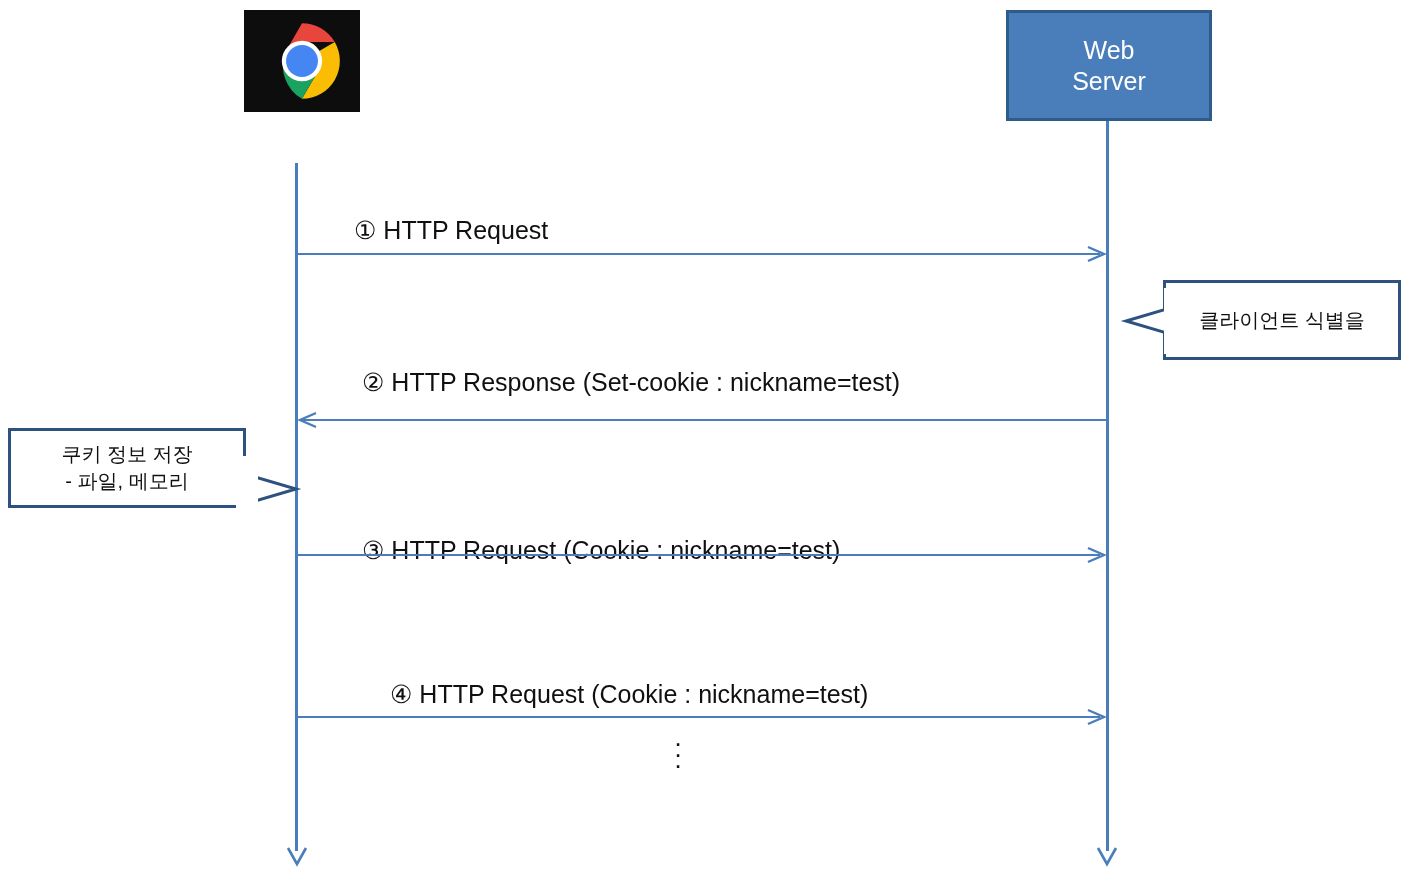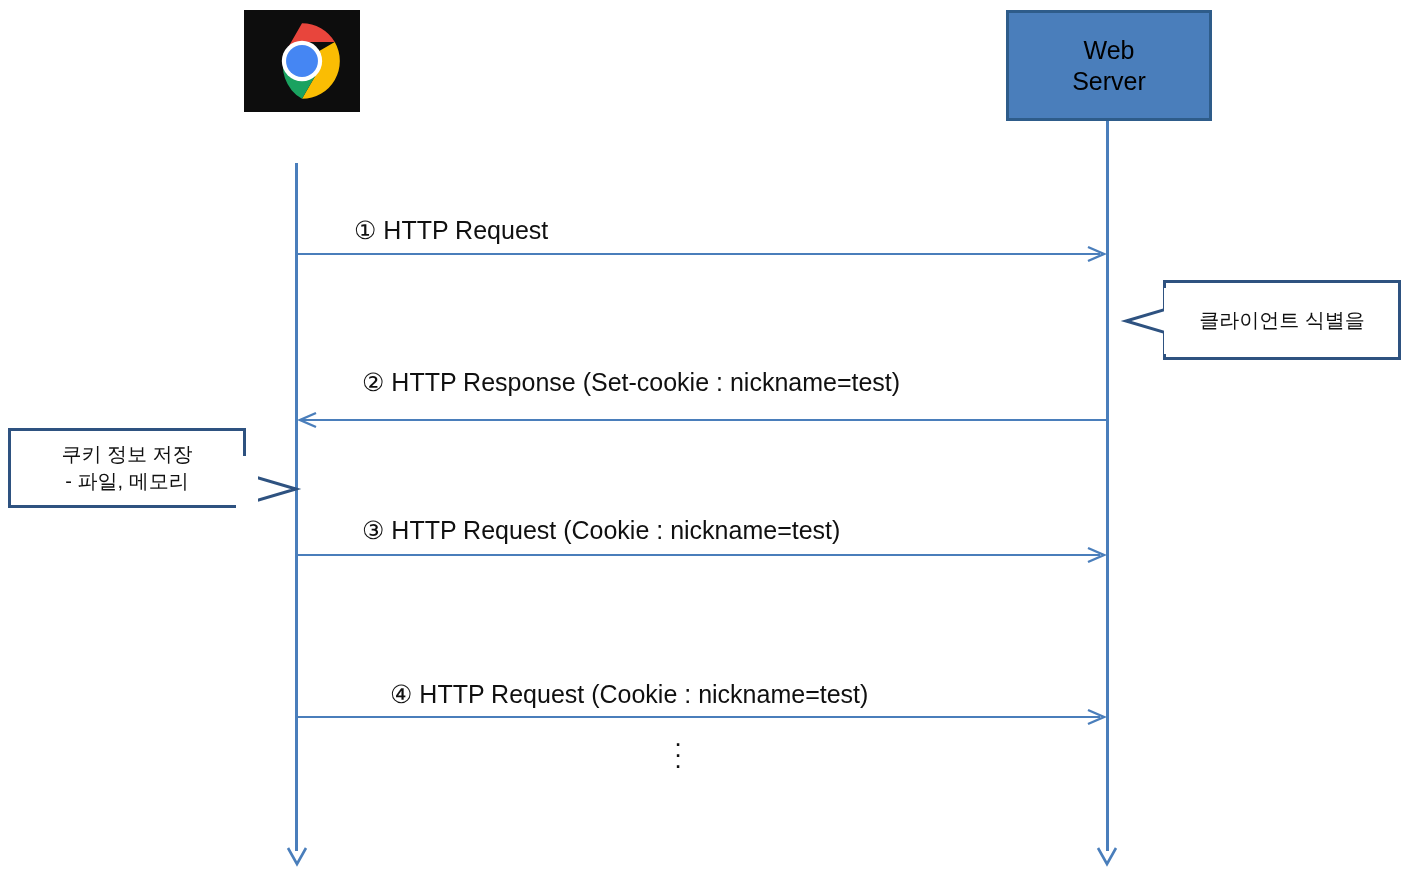--- a/index.html
+++ b/index.html
@@ -56,21 +56,21 @@
     top: 10px;
     width: 206px;
     height: 111px;
     background: #4a7ebb;
     border: 3px solid #2e5c8a;
     box-sizing: border-box;
     display: flex;
     flex-direction: column;
     align-items: center;
     justify-content: center;
-    color: #000000;
+    color: #ffffff;
     font-size: 25px;
     line-height: 1.22;
   }
 
   
   .lifeline {
     position: absolute;
     width: 3px;
     background: #4a7ebb;
   }
@@ -186,21 +186,21 @@
   <svg class="msg-head" style="left:1086px; top:245px;" viewBox="0 0 20 18">
     <path d="M2 2 L18 9 L2 16" fill="none" stroke="#4a7ebb" stroke-width="2.4"></path>
   </svg>
 
   <div class="msg-label" style="left:362px; top:368px;">② HTTP Response (Set-cookie : nickname=test)</div>
   <div class="msg-line" style="left:302px; top:419px; width:806px;"></div>
   <svg class="msg-head" style="left:298px; top:411px;" viewBox="0 0 20 18">
     <path d="M18 2 L2 9 L18 16" fill="none" stroke="#4a7ebb" stroke-width="2.4"></path>
   </svg>
 
-  <div class="msg-label" style="left:362px; top:516px;">③ HTTP Request (Cookie : nickname=test)</div>
+  <div class="msg-label" style="left:362px; top:536px;">③ HTTP Request (Cookie : nickname=test)</div>
   <div class="msg-line" style="left:297px; top:554px; width:803px;"></div>
   <svg class="msg-head" style="left:1086px; top:546px;" viewBox="0 0 20 18">
     <path d="M2 2 L18 9 L2 16" fill="none" stroke="#4a7ebb" stroke-width="2.4"></path>
   </svg>
 
   <div class="msg-label" style="left:362px; top:680px;margin-left:28px;">④ HTTP Request (Cookie : nickname=test)</div>
   <div class="msg-line" style="left:297px; top:716px; width:803px;"></div>
   <svg class="msg-head" style="left:1086px; top:708px;" viewBox="0 0 20 18">
     <path d="M2 2 L18 9 L2 16" fill="none" stroke="#4a7ebb" stroke-width="2.4"></path>
   </svg>

